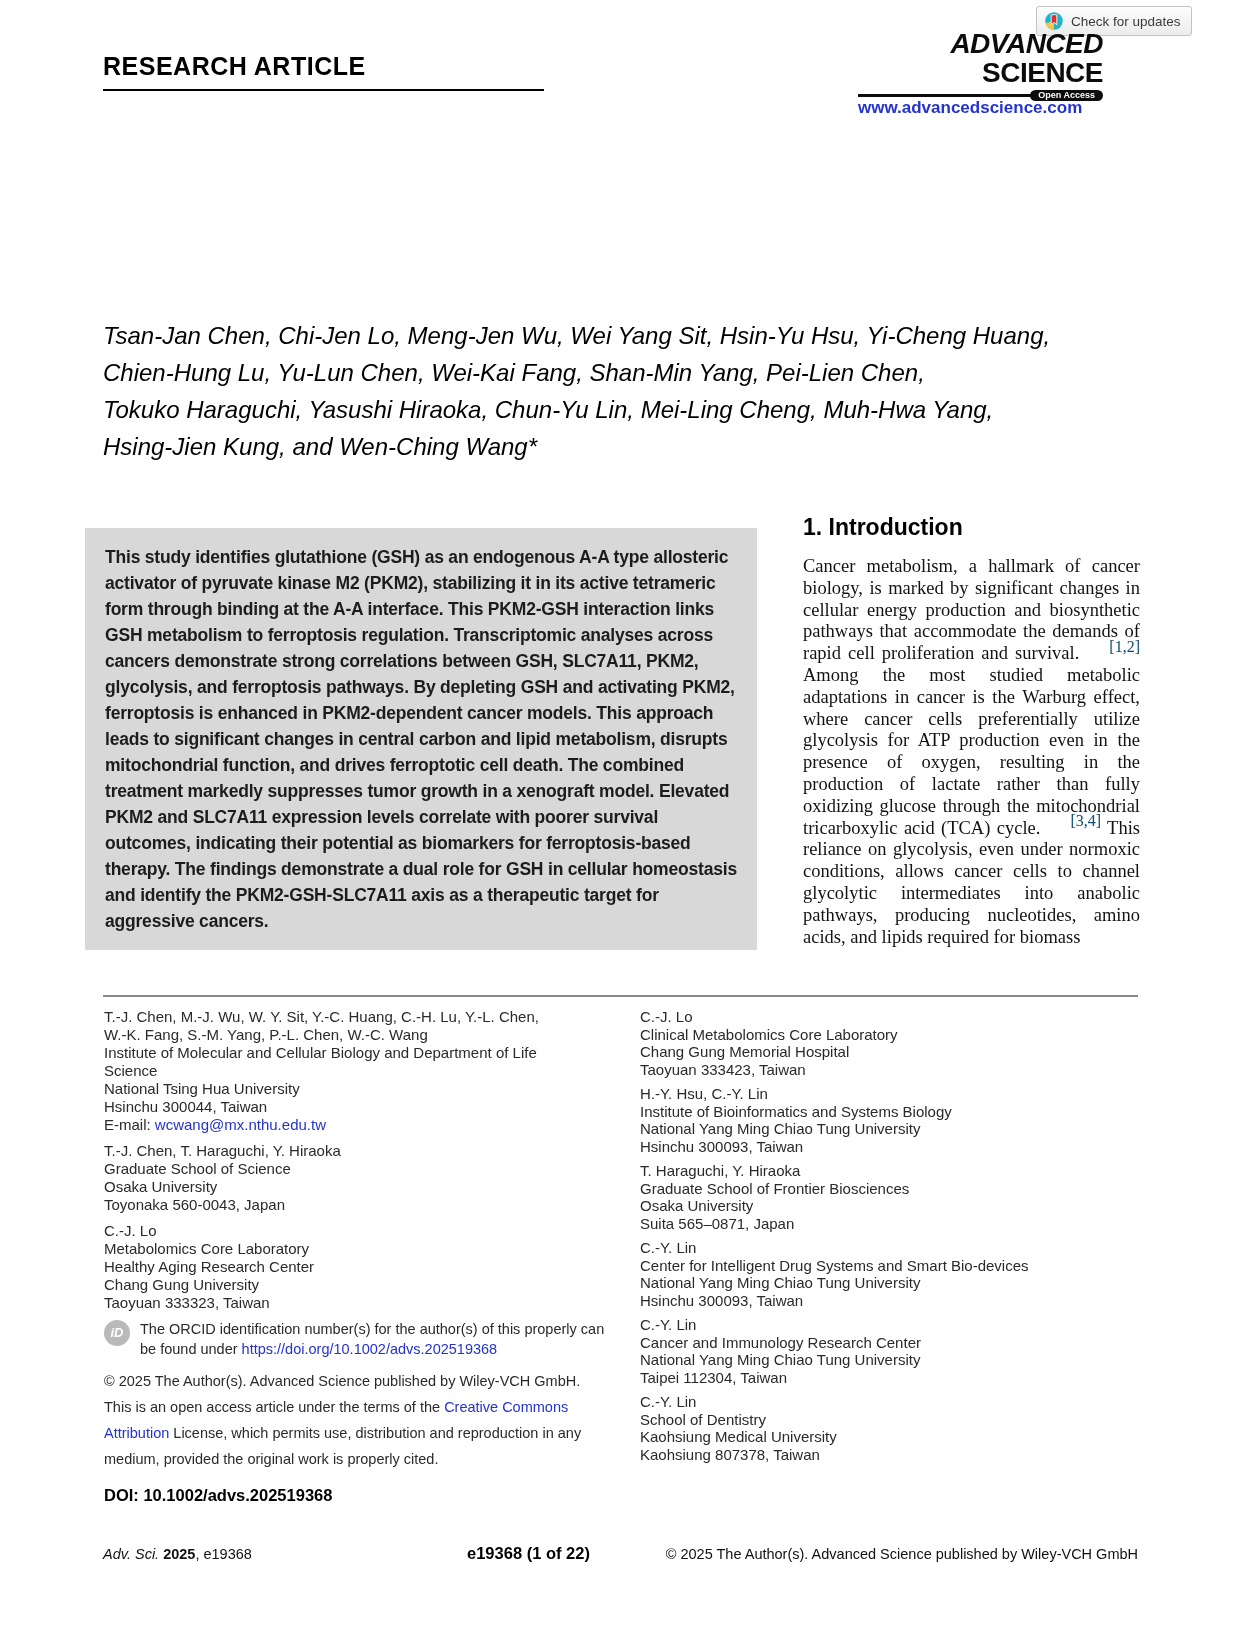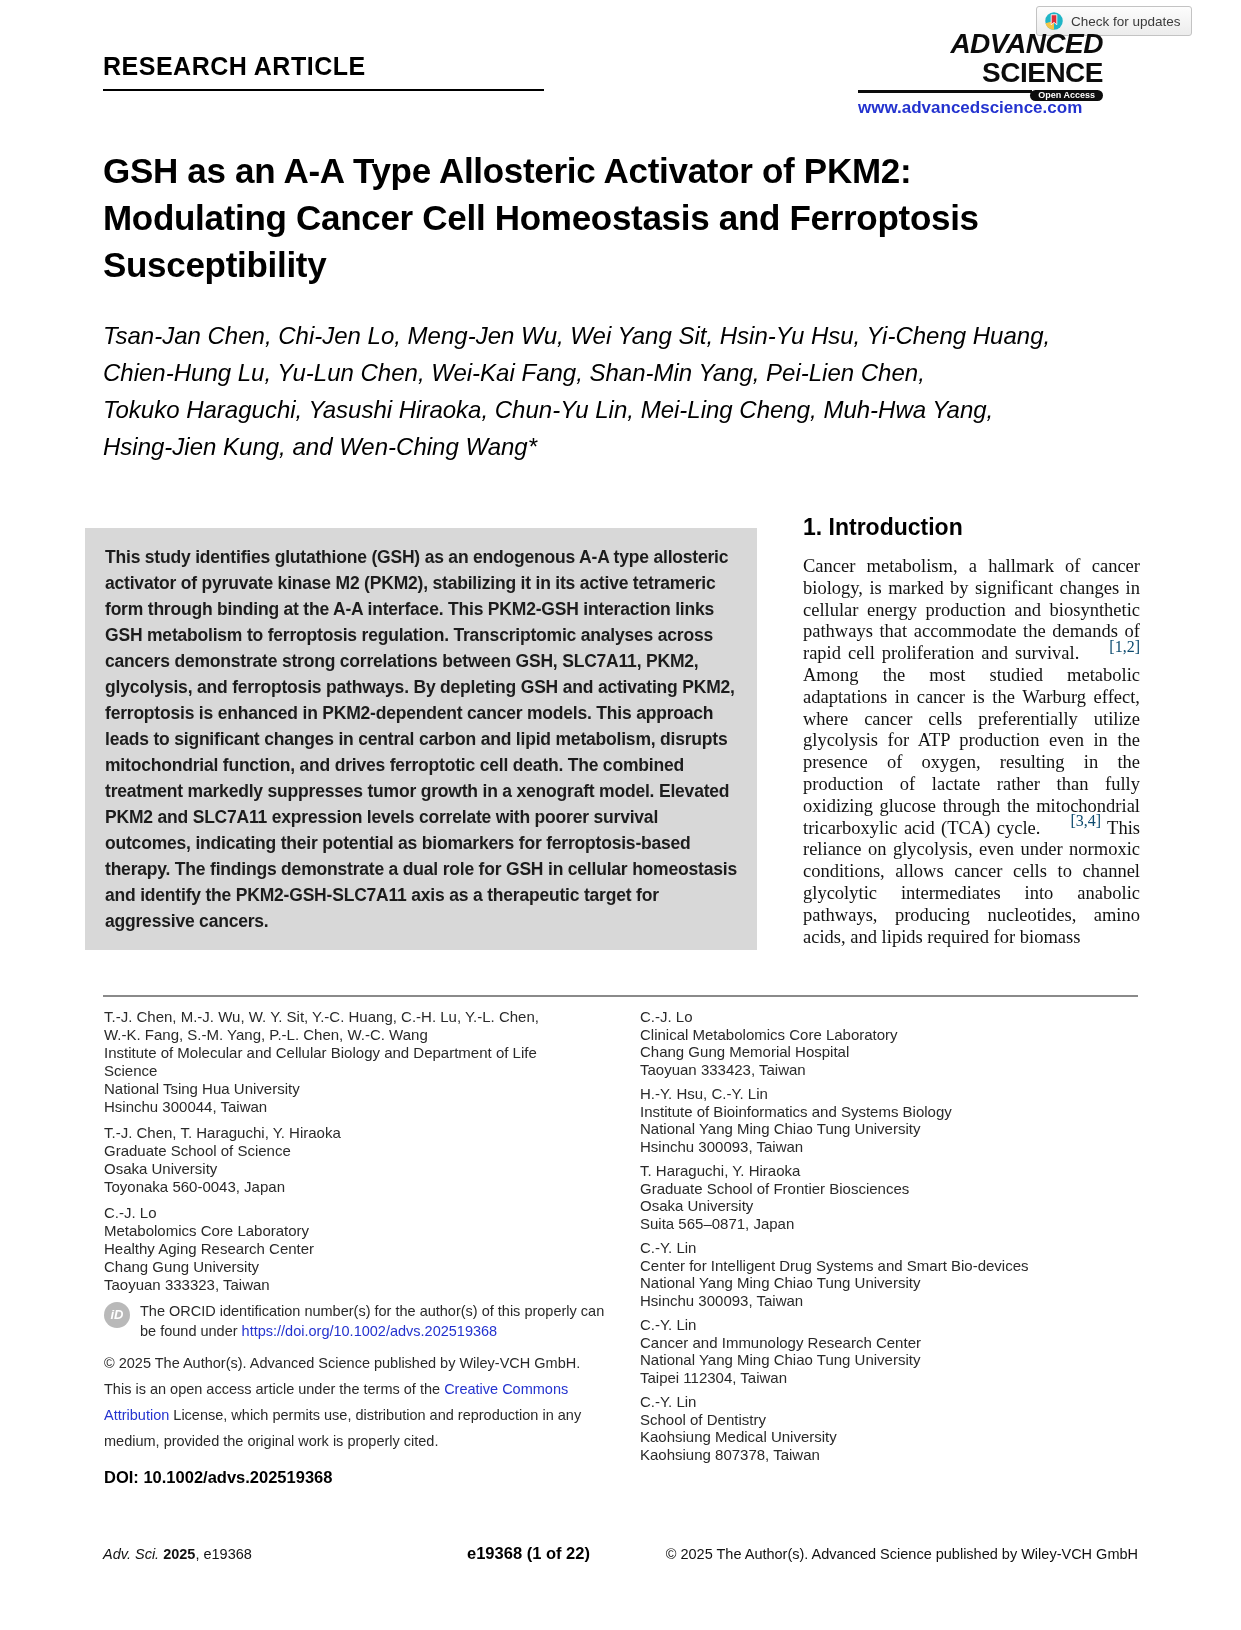--- a/index.html
+++ b/index.html
@@ -10,21 +10,21 @@
   
   .check-updates{position:absolute;top:6px;left:1036px;height:28px;display:flex;align-items:center;gap:7px;
     padding:0 10px 0 7px;border:1px solid #c3c3c3;border-radius:3px;
     background:linear-gradient(#fdfdfd,#ececec);cursor:pointer;}
   .check-updates span{font-size:13.5px;color:#3a3a3a;}
   .article-type{position:absolute;top:52px;left:103px;font-size:25px;font-weight:800;letter-spacing:.5px;color:#000;}
   .header-rule{position:absolute;top:89px;left:103px;width:441px;height:2px;background:#000;}
   .logo{position:absolute;top:30px;left:858px;width:245px;text-align:right;line-height:1;}
   .logo .adv{font-size:28px;font-weight:900;font-style:italic;letter-spacing:-.5px;color:#0c0c0c;}
   .logo .sci{font-size:28px;font-weight:900;letter-spacing:-.5px;color:#0c0c0c;margin-top:1px;}
-  .logo-rule-row{display:flex;align-items:flex-start;justify-content:flex-end;margin-top:3px;gap:0;}
+  .logo-rule-row{display:flex;align-items:center;justify-content:flex-end;margin-top:3px;gap:0;}
   .logo-bar{height:3px;background:#0c0c0c;flex:1;}
   .oa-badge{background:#0c0c0c;color:#fff;font-size:9px;font-weight:700;padding:1px 8px;border-radius:8px;margin-left:-2px;}
   .website{position:absolute;top:98px;left:858px;width:245px;text-align:left;
     font-size:17px;font-weight:700;color:#2433cf;text-decoration:none;}
 
   
   .title{position:absolute;top:147px;left:103px;width:1000px;font-size:35px;line-height:47px;
     font-weight:700;color:#000;letter-spacing:-.3px;}
   .authors{position:absolute;top:317px;left:103px;width:1040px;font-size:24px;line-height:37px;
     font-style:italic;color:#000;}
@@ -83,23 +83,20 @@
   <div class="logo">
     <div class="adv">ADVANCED</div>
     <div class="sci">SCIENCE</div>
     <div class="logo-rule-row">
       <div class="logo-bar"></div>
       <span class="oa-badge">Open Access</span>
     </div>
   </div>
   <a class="website" href="#">www.advancedscience.com</a>
 
-  <h1 class="title preline" style="margin:0;">GSH as an A-A Type Allosteric Activator of PKM2:
-Modulating Cancer Cell Homeostasis and Ferroptosis
-Susceptibility</h1>
   <div class="authors preline">Tsan-Jan Chen, Chi-Jen Lo, Meng-Jen Wu, Wei Yang Sit, Hsin-Yu Hsu, Yi-Cheng Huang,
 Chien-Hung Lu, Yu-Lun Chen, Wei-Kai Fang, Shan-Min Yang, Pei-Lien Chen,
 Tokuko Haraguchi, Yasushi Hiraoka, Chun-Yu Lin, Mei-Ling Cheng, Muh-Hwa Yang,
 Hsing-Jien Kung, and Wen-Ching Wang*</div>
 
   <div class="abstract-box">
     <div class="abstract-text">This study identifies glutathione (GSH) as an endogenous A-A type allosteric activator of pyruvate kinase M2 (PKM2), stabilizing it in its active tetrameric form through binding at the A-A interface. This PKM2-GSH interaction links GSH metabolism to ferroptosis regulation. Transcriptomic analyses across cancers demonstrate strong correlations between GSH, SLC7A11, PKM2, glycolysis, and ferroptosis pathways. By depleting GSH and activating PKM2, ferroptosis is enhanced in PKM2-dependent cancer models. This approach leads to significant changes in central carbon and lipid metabolism, disrupts mitochondrial function, and drives ferroptotic cell death. The combined treatment markedly suppresses tumor growth in a xenograft model. Elevated PKM2 and SLC7A11 expression levels correlate with poorer survival outcomes, indicating their potential as biomarkers for ferroptosis-based therapy. The findings demonstrate a dual role for GSH in cellular homeostasis and identify the PKM2-GSH-SLC7A11 axis as a therapeutic target for aggressive cancers.</div>
   </div>
 
   <div class="intro-col">
@@ -110,20 +107,21 @@
   <div class="fn-rule"></div>
 
   <div class="fn-col fn-left">
     <div class="block">
       <span class="preline">T.-J. Chen, M.-J. Wu, W. Y. Sit, Y.-C. Huang, C.-H. Lu, Y.-L. Chen,
 W.-K. Fang, S.-M. Yang, P.-L. Chen, W.-C. Wang
 Institute of Molecular and Cellular Biology and Department of Life
 Science
 National Tsing Hua University
 Hsinchu 300044, Taiwan</span>
+      <div><span>E-mail: </span><a class="fn-link" href="#">wcwang@mx.nthu.edu.tw</a></div>
     </div>
     <div class="block preline">T.-J. Chen, T. Haraguchi, Y. Hiraoka
 Graduate School of Science
 Osaka University
 Toyonaka 560-0043, Japan</div>
     <div class="block preline">C.-J. Lo
 Metabolomics Core Laboratory
 Healthy Aging Research Center
 Chang Gung University
 Taoyuan 333323, Taiwan</div>

